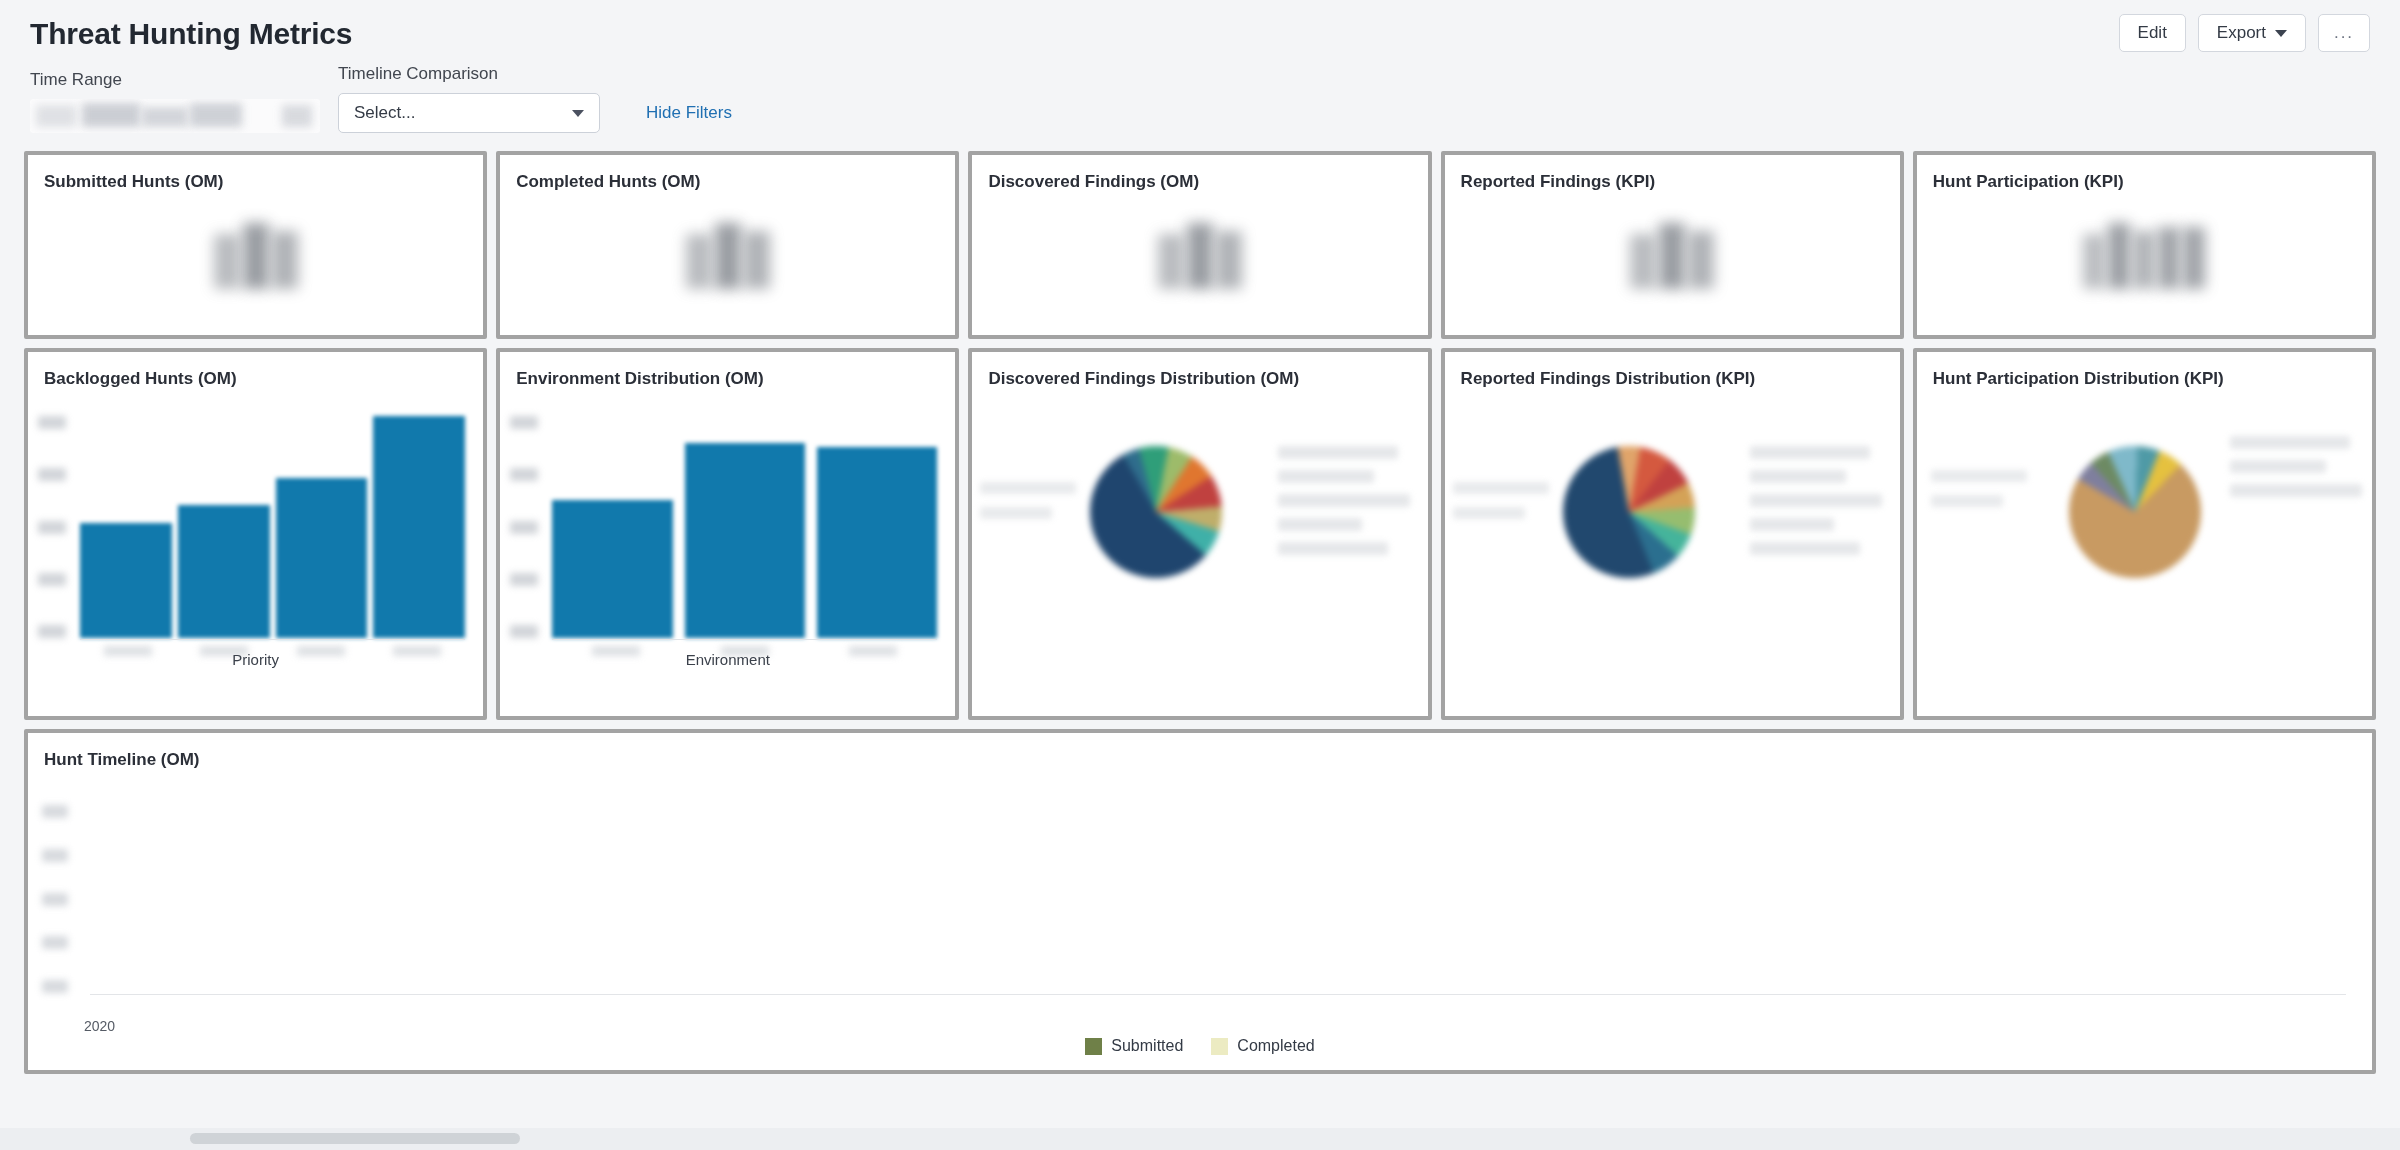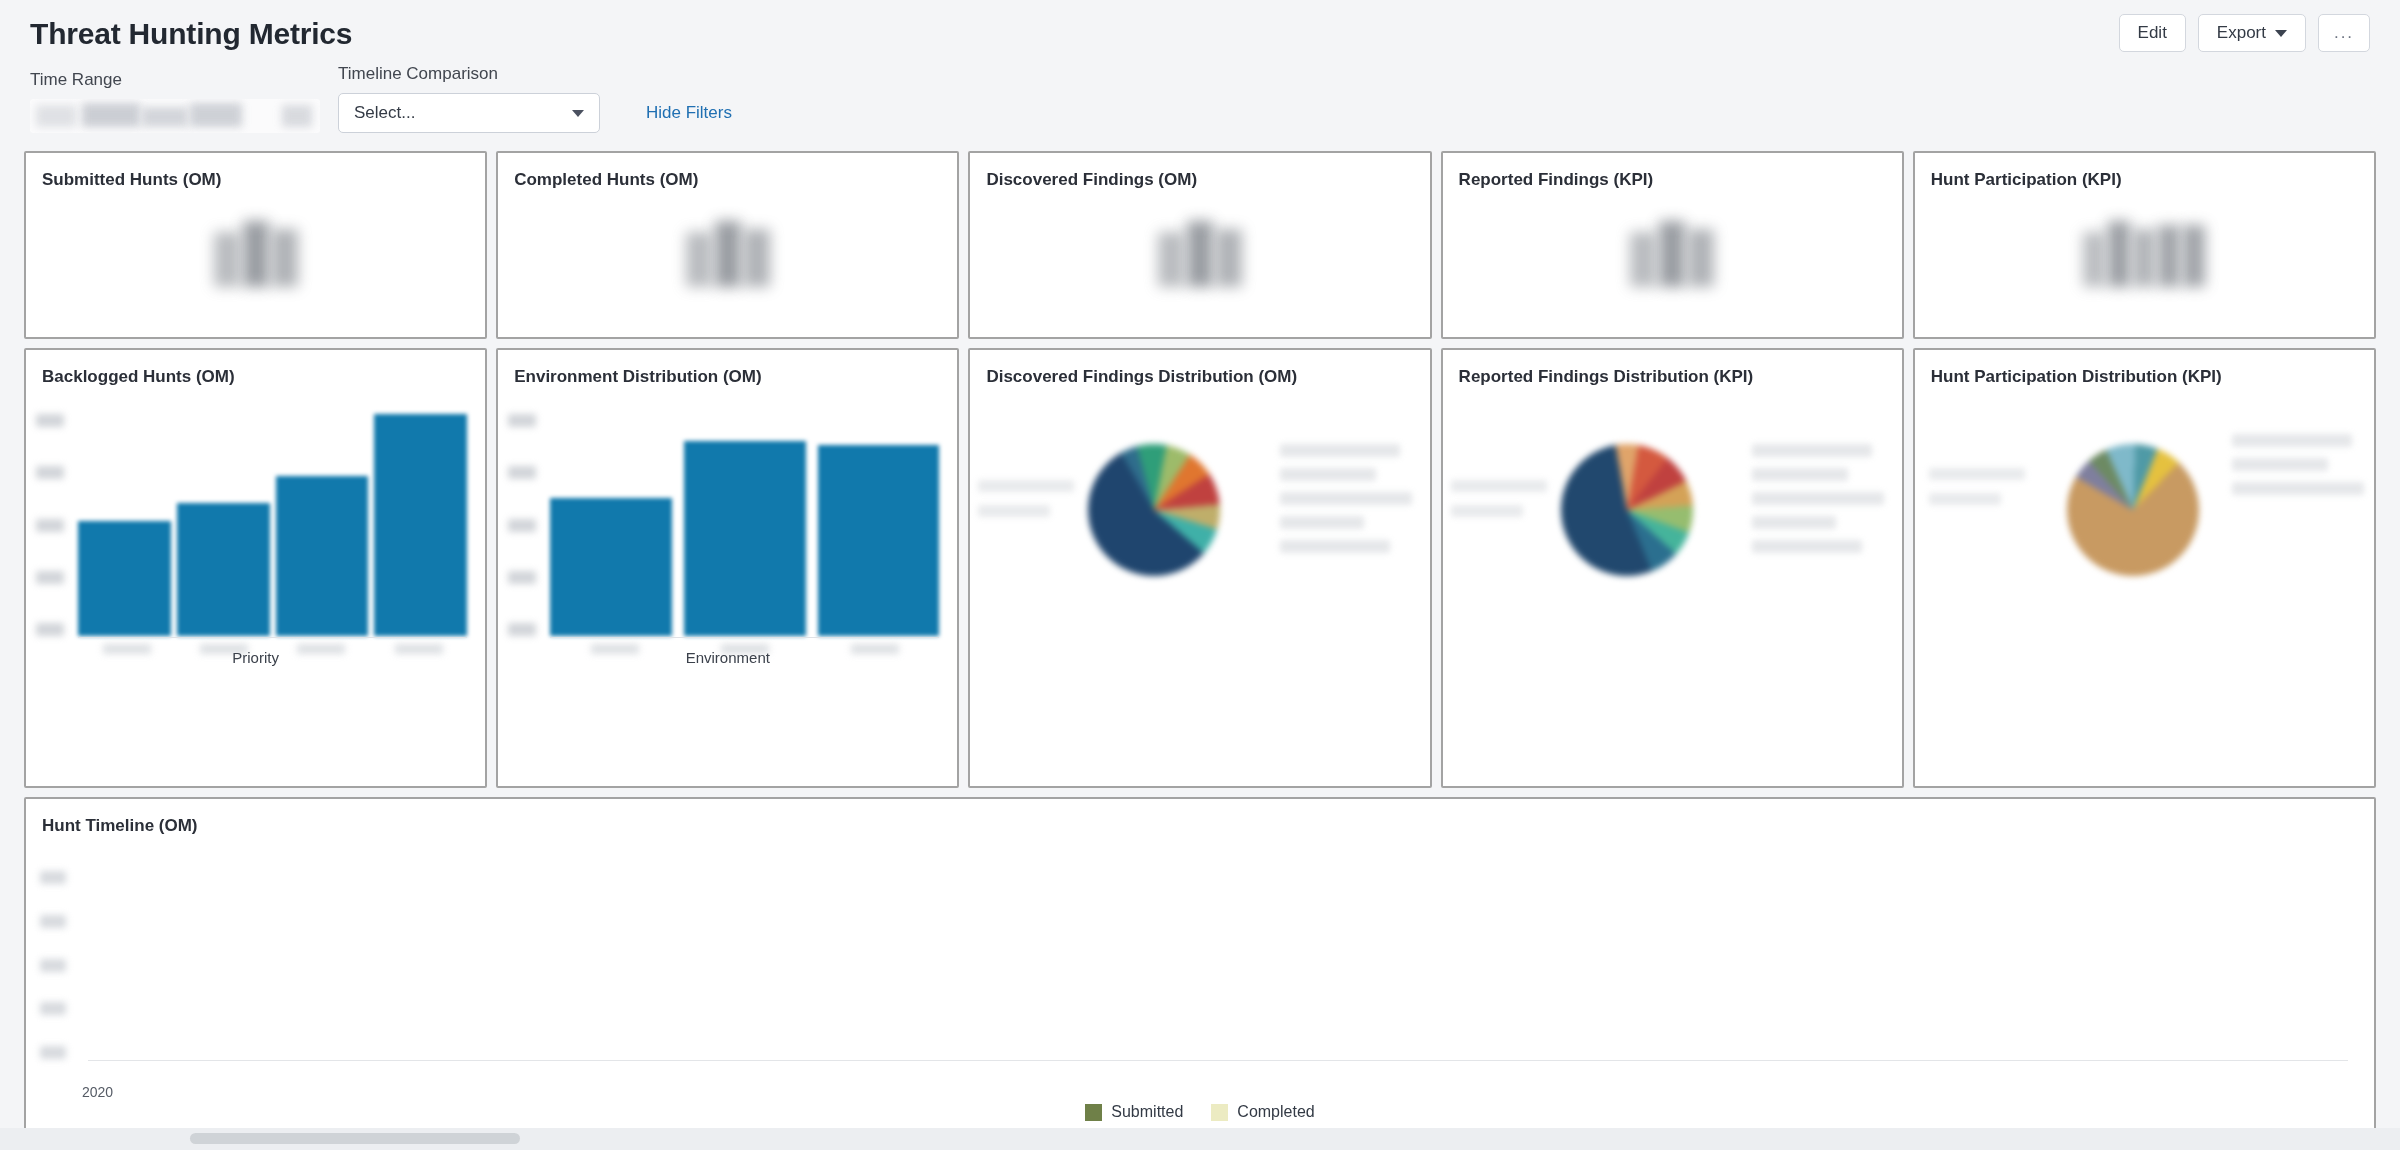--- a/index.html
+++ b/index.html
@@ -80,28 +80,28 @@
   .hide-filters {
     color: #1f6fb2; font-size: 17px; cursor: pointer;
     margin-left: 46px; margin-bottom: 10px; text-decoration: none;
   }
 
   
   .grid { padding: 18px 24px 0 24px; }
   .row { display: flex; gap: 9px; margin-bottom: 9px; }
   .card {
     background: #ffffff;
-    border: 2px solid #a3a3a3;
+    border: 4px solid #a3a3a3;
     border-radius: 2px;
     flex: 1 1 0;
     position: relative;
     overflow: hidden;
   }
   .row-kpi .card { height: 188px; }
-  .row-dist .card { height: 440px; }
+  .row-dist .card { height: 372px; }
   .row-timeline .card { height: 345px; }
   .card-title {
     font-size: 17px; font-weight: 700; color: #2b2f38;
     padding: 16px 0 0 16px; line-height: 22px;
   }
 
   
   .kpi-body { position: relative; height: 130px; }
   .kpi-blur {
     position: absolute; left: 50%; top: 30px;

